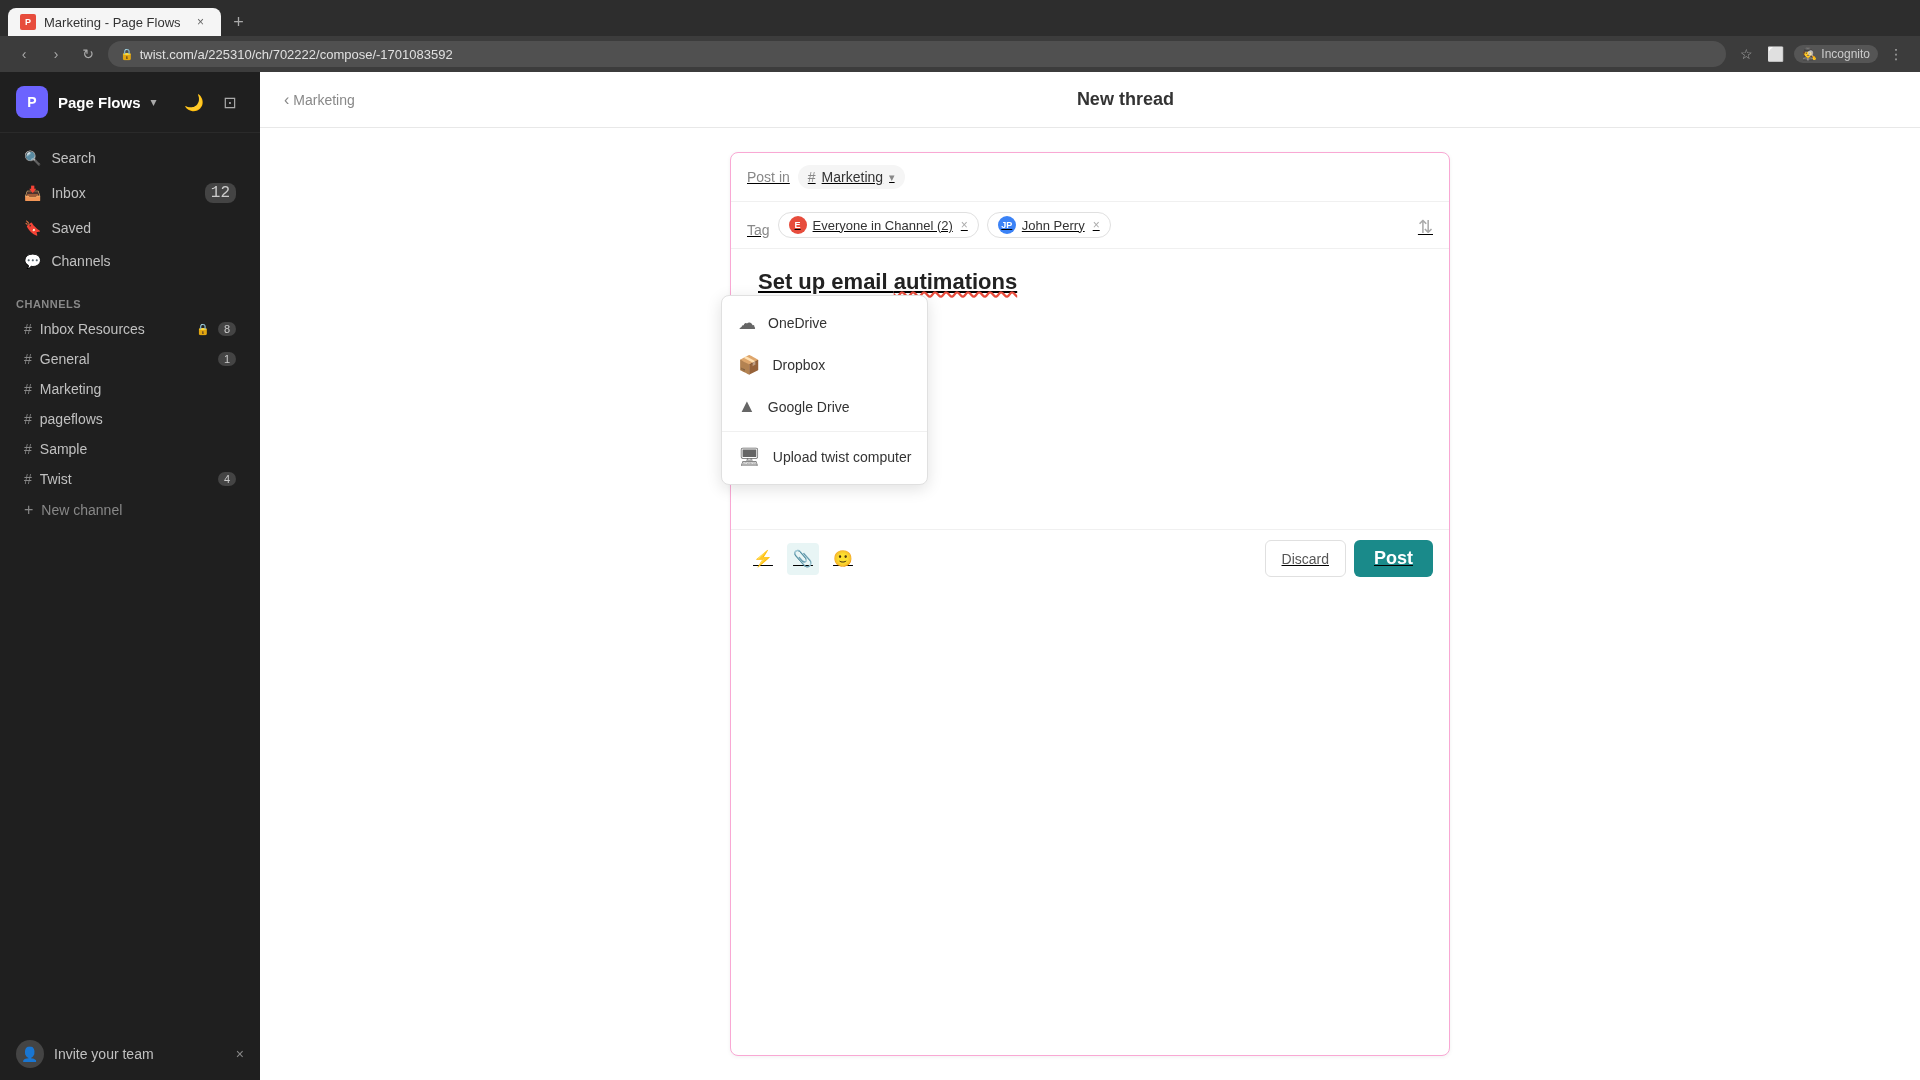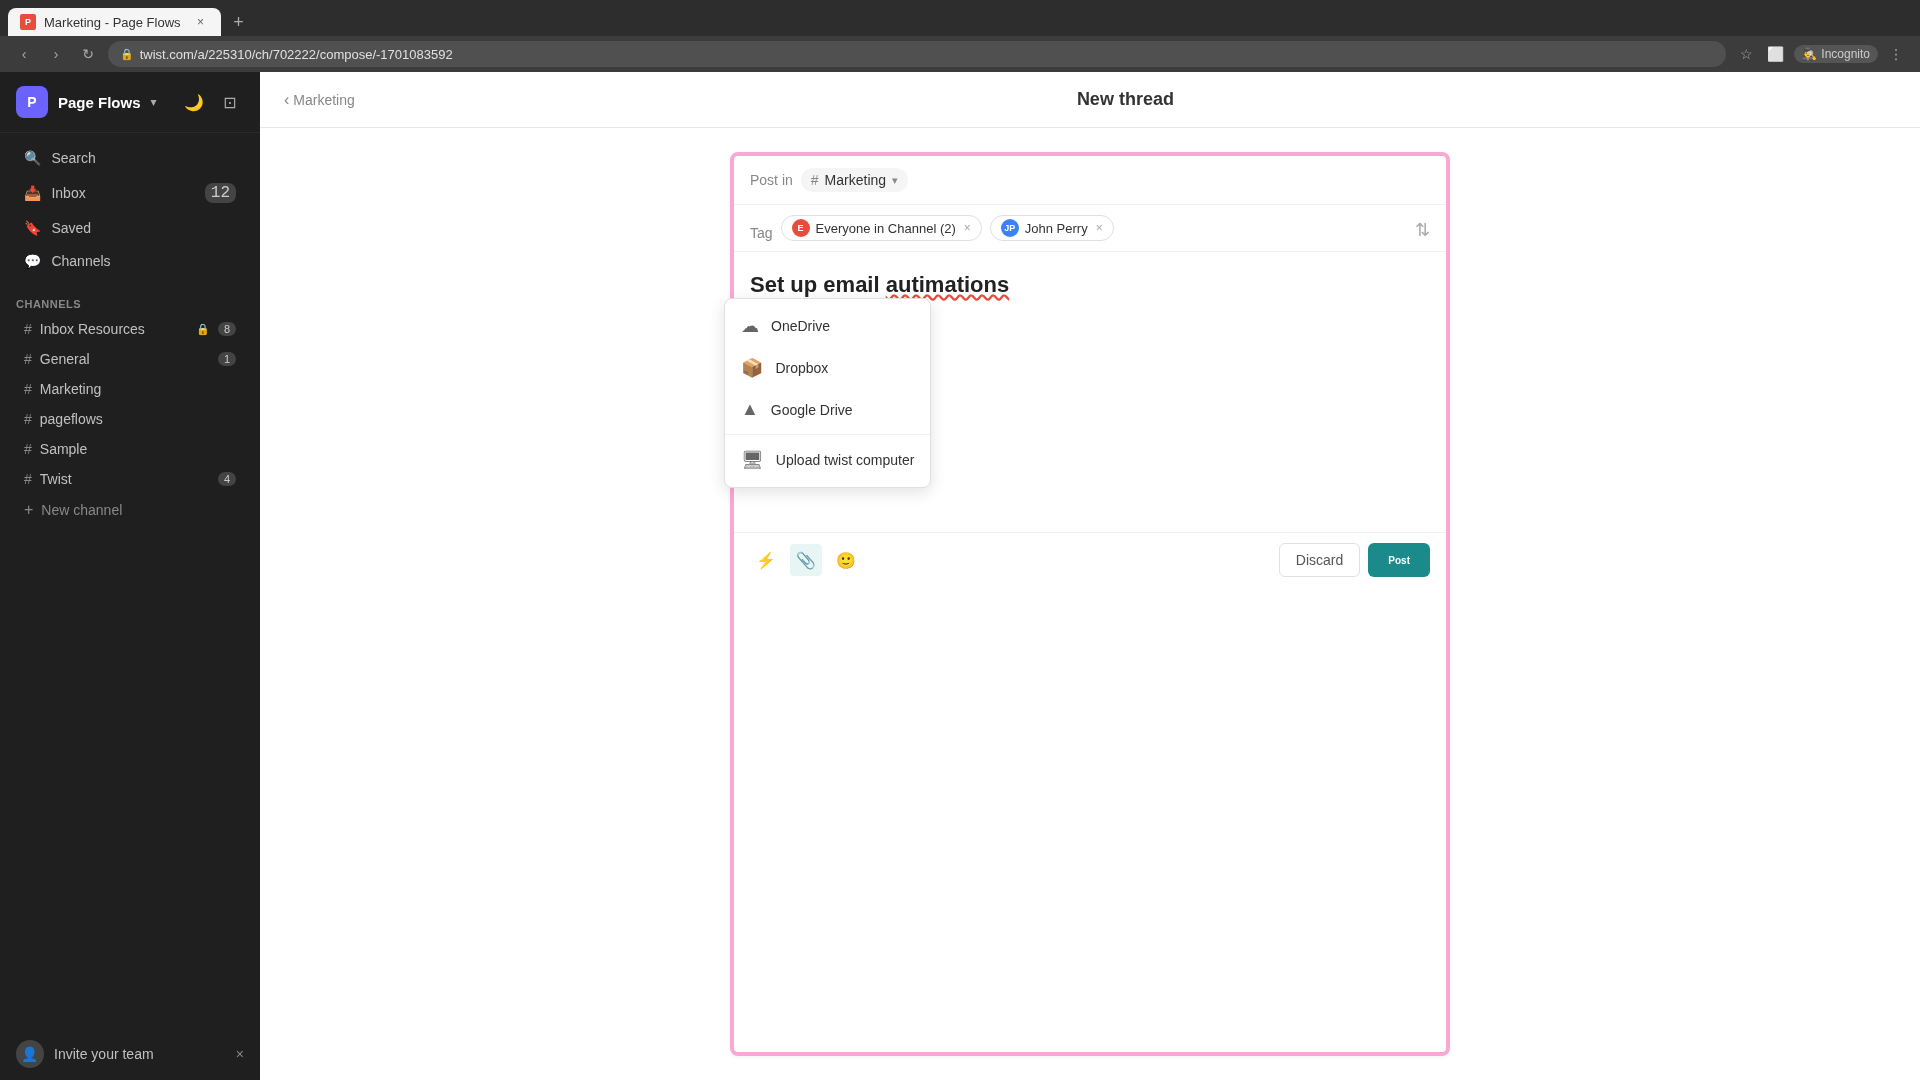--- a/index.html
+++ b/index.html
@@ -60,46 +60,46 @@
     .main-content { flex: 1; display: flex; flex-direction: column; background: #fff; }
 
     
     .main-header { height: 56px; background: #fff; border-bottom: 1px solid #e8e8e8; display: flex; align-items: center; padding: 0 24px; }
     .back-btn { color: #888; font-size: 14px; cursor: pointer; display: flex; align-items: center; gap: 4px; }
     .back-chevron { font-size: 16px; }
     .header-title { flex: 1; text-align: center; font-size: 18px; font-weight: 600; color: #333; }
 
     
     .thread-composer { flex: 1; overflow-y: auto; padding: 24px; display: flex; justify-content: center; }
-    .composer-card { background: #fff; border: 4px solid #f9a8d4; border-radius: 8px; width: 720px; max-width: 100%; box-shadow: 0 1px 4px rgba(0,0,0,0.06); }
+    .composer-card { background: #fff; border: 1px solid #f9a8d4; border-radius: 8px; width: 720px; max-width: 100%; box-shadow: 0 1px 4px rgba(0,0,0,0.06); text-decoration: underline; }
 
     .post-in-bar { padding: 12px 16px; border-bottom: 1px solid #f0f0f0; display: flex; align-items: center; gap: 8px; }
     .post-in-label { font-size: 14px; color: #888; }
     .post-in-channel { display: flex; align-items: center; gap: 6px; background: #f5f5f5; border-radius: 16px; padding: 4px 10px; cursor: pointer; font-size: 14px; color: #333; }
     .post-in-hash { color: #888; font-size: 14px; }
     .post-in-chevron { color: #888; font-size: 11px; }
 
     .tag-bar { padding: 10px 16px; border-bottom: 1px solid #f0f0f0; display: flex; align-items: flex-end; gap: 8px; }
     .tag-label { font-size: 14px; color: #888; }
     .tag-chip { display: flex; align-items: center; gap: 6px; border: 1px solid #e0e0e0; border-radius: 16px; padding: 3px 10px; font-size: 13px; color: #333; cursor: pointer; }
     .tag-chip-avatar { width: 18px; height: 18px; border-radius: 50%; display: flex; align-items: center; justify-content: center; color: white; font-size: 9px; font-weight: bold; }
     .tag-chip-close { color: #aaa; font-size: 12px; cursor: pointer; margin-left: 2px; }
     .tag-expand-btn { color: #aaa; font-size: 18px; cursor: pointer; margin-left: auto; }
 
     .composer-body { padding: 20px 16px; min-height: 280px; }
-    .thread-title { font-size: 22px; font-weight: 600; color: #222; margin-bottom: 12px; }
+    .thread-title { font-size: 22px; font-weight: 600; color: #222; margin-bottom: 12px; margin-left: 11px; }
     .thread-title .underline-squiggle { text-decoration: underline; text-decoration-style: wavy; text-decoration-color: #e74c3c; }
     .thread-mention { color: #1a8a8a; font-size: 15px; }
 
     .composer-toolbar { padding: 10px 16px; border-top: 1px solid #f0f0f0; display: flex; align-items: center; gap: 8px; }
     .toolbar-btn { width: 32px; height: 32px; display: flex; align-items: center; justify-content: center; color: #888; font-size: 16px; cursor: pointer; border-radius: 4px; }
     .toolbar-btn.active { background: #e8f5f5; color: #1a8a8a; }
     .composer-actions { margin-left: auto; display: flex; gap: 8px; }
     .discard-btn { padding: 8px 16px; background: #fff; border: 1px solid #e0e0e0; border-radius: 6px; font-size: 14px; color: #555; cursor: pointer; }
-    .post-btn { padding: 8px 20px; background: #1a8a8a; border: none; border-radius: 6px; font-size: 10px; font-weight: 600; color: white; cursor: pointer; }
+    .post-btn { padding: 8px 20px; background: #1a8a8a; border: none; border-radius: 6px; font-size: 18px; font-weight: 600; color: white; cursor: pointer; }
 
     
     .file-dropdown { position: relative; }
     .file-dropdown-menu { position: absolute; bottom: 44px; left: -10px; background: #fff; border: 1px solid #e0e0e0; border-radius: 8px; box-shadow: 0 4px 16px rgba(0,0,0,0.12); min-width: 200px; padding: 6px 0; z-index: 100; }
     .dropdown-item { display: flex; align-items: center; gap: 12px; padding: 10px 16px; font-size: 14px; color: #333; cursor: pointer; }
     .dropdown-item-icon { font-size: 18px; color: #666; }
     .dropdown-divider { height: 1px; background: #f0f0f0; margin: 4px 0; }
   </style>
 </head>
 <body>

